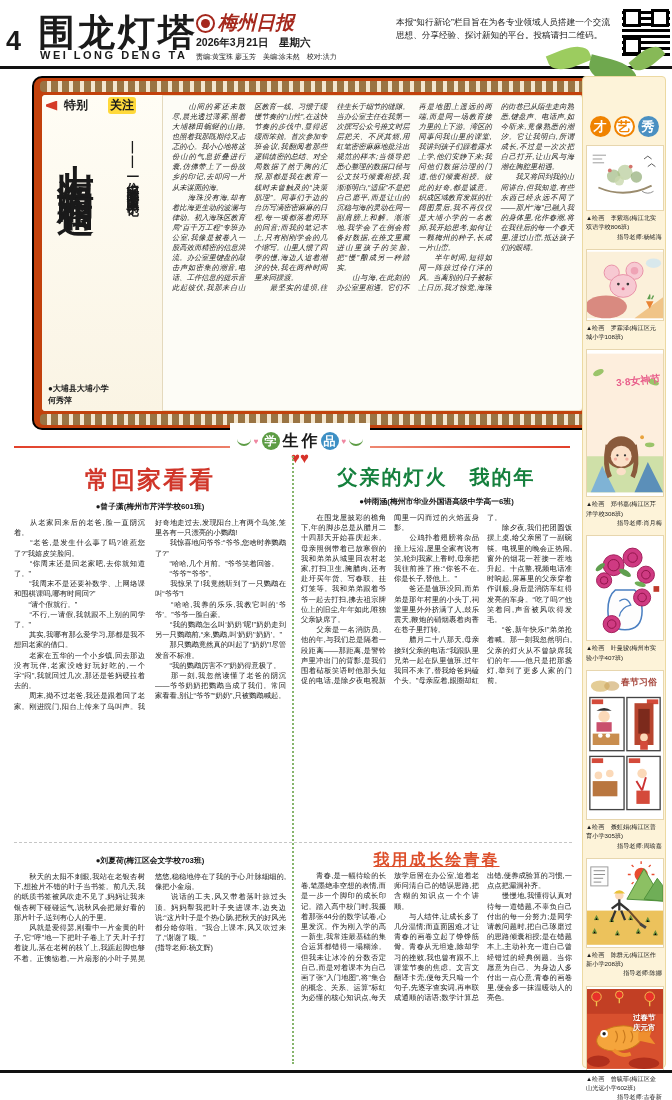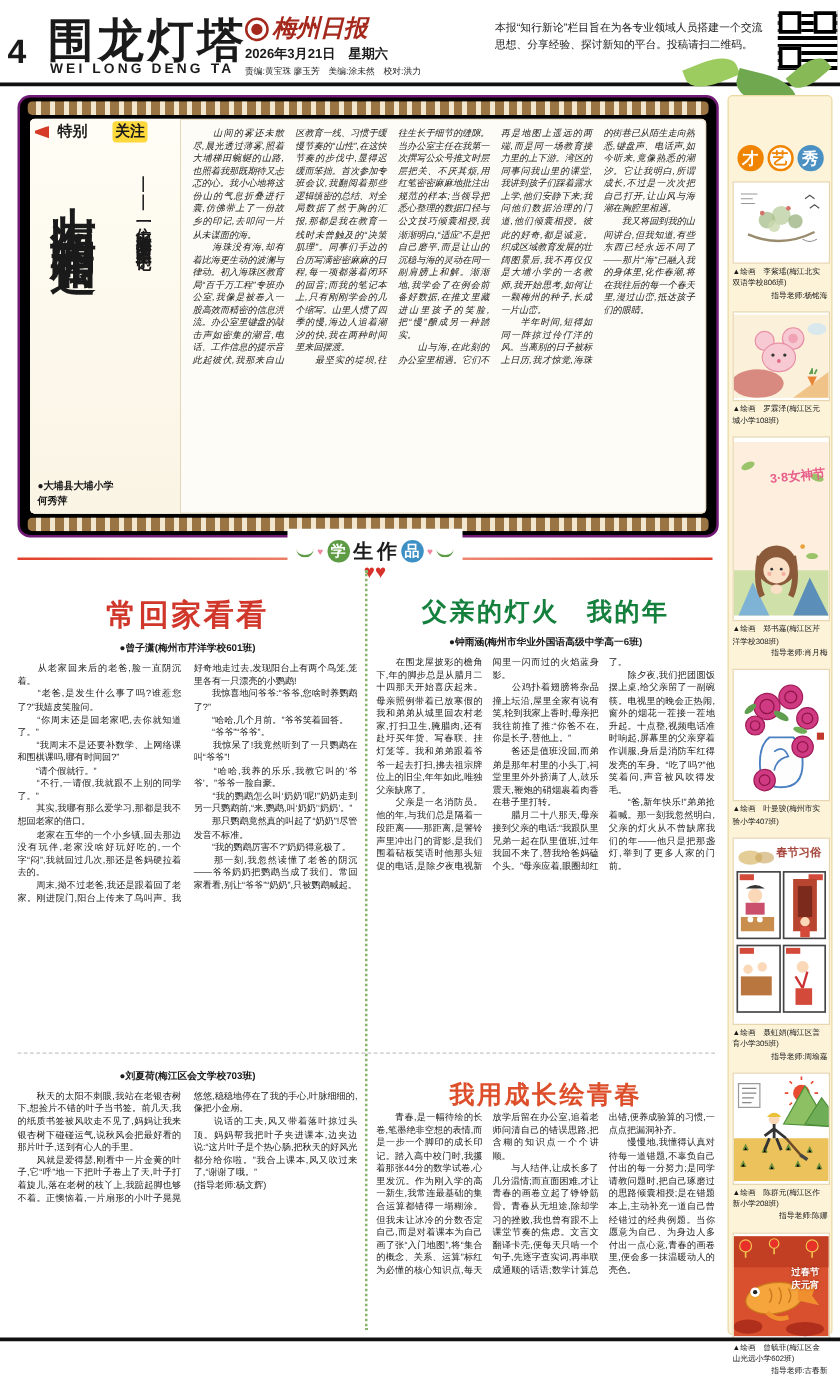--- a/index.html
+++ b/index.html
@@ -24,21 +24,21 @@
       outline:2px solid #fff;}
   .qr i{position:absolute;width:12px;height:12px;border:3px solid #000;background:#fff;}
   .qr i:nth-child(1){left:1px;top:1px;} .qr i:nth-child(2){right:1px;top:1px;} .qr i:nth-child(3){left:1px;bottom:1px;}
   .toprule{left:0;top:66px;width:672px;height:3px;background:#111;}
   .leaf{border-radius:0 60% 0 60%;}
   .leaf1{left:548px;top:48px;width:42px;height:20px;background:#9ccc5f;transform:rotate(-22deg);}
   .leaf2{left:588px;top:60px;width:50px;height:25px;background:#6fa84e;transform:rotate(14deg);}
   .leaf3{left:630px;top:50px;width:34px;height:17px;background:#87b957;transform:rotate(-40deg);}
 
   
-  .feature{left:14px;top:76px;width:557px;height:350px;background:#000000;border:2px solid #701a75;border-radius:10px;}
+  .feature{left:32px;top:76px;width:557px;height:350px;background:#c2410c;border:2px solid #000000;border-radius:10px;}
   .stitch{position:absolute;left:6px;right:6px;height:11px;background:#9a7443;
           background-image:repeating-linear-gradient(90deg,transparent 0 7px,#f3e6cf 7px 11px);border-radius:4px;}
   .stitch.top{top:3px;} .stitch.bot{bottom:3px;}
   .book{position:absolute;left:8px;right:8px;top:17px;bottom:17px;background:#fdfcf6;border-radius:4px;display:flex;
         box-shadow:inset 0 0 0 1px #e9dfc6;}
   .titlezone{width:120px;position:relative;background:linear-gradient(180deg,#fffdf5,#faf4e4);border-right:1px solid #e4d9bd;border-radius:4px 0 0 4px;}
   .sp-badge{position:absolute;left:4px;top:2px;display:flex;align-items:center;gap:2px;}
   .mega{width:16px;height:10px;background:#d53b27;clip-path:polygon(0 40%,70% 0,70% 100%,0 60%);position:relative;}
   .sp-t1{font-size:12px;font-weight:bold;}
   .sp-t2{font-size:12px;font-weight:bold;background:#ffd93b;border-radius:3px;padding:0 2px;margin-left:18px;}
@@ -54,31 +54,31 @@
   .secbadge{left:230px;top:423px;width:140px;height:48px;background:#fff;display:flex;flex-direction:column;align-items:center;justify-content:center;}
   .secbadge .row{display:flex;align-items:center;gap:3px;font-weight:bold;}
   .bchar{font-size:16px;}
   .bcircle{width:18px;height:18px;border-radius:50%;color:#fff;font-size:12px;display:flex;align-items:center;justify-content:center;font-weight:bold;}
   .bc-green{background:#5d9c45;} .bc-blue{background:#3d8fc4;}
   .bheart{color:#d7322a;font-size:15px;line-height:.8;}
   .bheart-s{color:#ef86a0;font-size:8px;}
   .laurel{width:14px;height:8px;border-bottom:2px solid #5d9c45;border-radius:0 0 8px 8px;}
 
   .article{position:absolute;}
-  .a-title{text-align:center;font-weight:bold;font-family:"Liberation Serif","DejaVu Serif",serif;letter-spacing:2px;margin-top:12px;}
+  .a-title{text-align:center;font-weight:bold;font-family:"Liberation Serif","DejaVu Serif",serif;letter-spacing:2px;}
   .a-by{text-align:center;font-size:7.8px;margin:5px 0 6px;font-weight:bold;}
   .a-body{font-size:7.3px;line-height:1.4;text-align:justify;white-space:pre-line;overflow:hidden;}
   .art-a{left:14px;top:464px;width:272px;} .art-a .a-title{font-size:24px;color:#d0362a;}
   .art-a .a-body{column-count:2;column-gap:10px;height:294px;}
   .art-b{left:301px;top:464px;width:271px;} .art-b .a-title{font-size:20px;color:#15803d;}
   .art-b .a-body{column-count:3;column-gap:8px;height:300px;}
   .hdiv{left:14px;top:842px;width:558px;border-top:1px dashed #c6c6c6;}
   .art-c{left:14px;top:850px;width:272px;} .art-c .a-title{font-size:20px;color:#d0362a;}
   .art-c .a-body{column-count:2;column-gap:10px;height:160px;}
-  .art-d{left:301px;top:850px;width:271px;} .art-d .a-title{font-size:20px;color:#dd4f2b;}
+  .art-d{left:301px;top:850px;width:271px;} .art-d .a-title{font-size:16px;color:#dd4f2b;text-decoration:underline;}
   .art-d .a-body{column-count:3;column-gap:8px;height:160px;}
   .vdiv{left:292px;top:456px;height:608px;border-left:2px dotted #86b56c;}
 
   
   .sidebar{left:582px;top:76px;width:84px;height:992px;background:#fdf3d9;border:1px solid #ecd9a2;border-radius:4px;
            padding:3px;box-sizing:border-box;}
   .sb-title{margin-top:36px;display:flex;justify-content:center;gap:3px;}
   .sb-c{width:21px;height:21px;border-radius:50%;display:flex;align-items:center;justify-content:center;font-size:13px;font-weight:bold;box-sizing:border-box;}
   .sb-c1{background:#f08300;color:#fff;}
   .sb-c2{background:#fff;border:2px solid #f08300;color:#f08300;}

